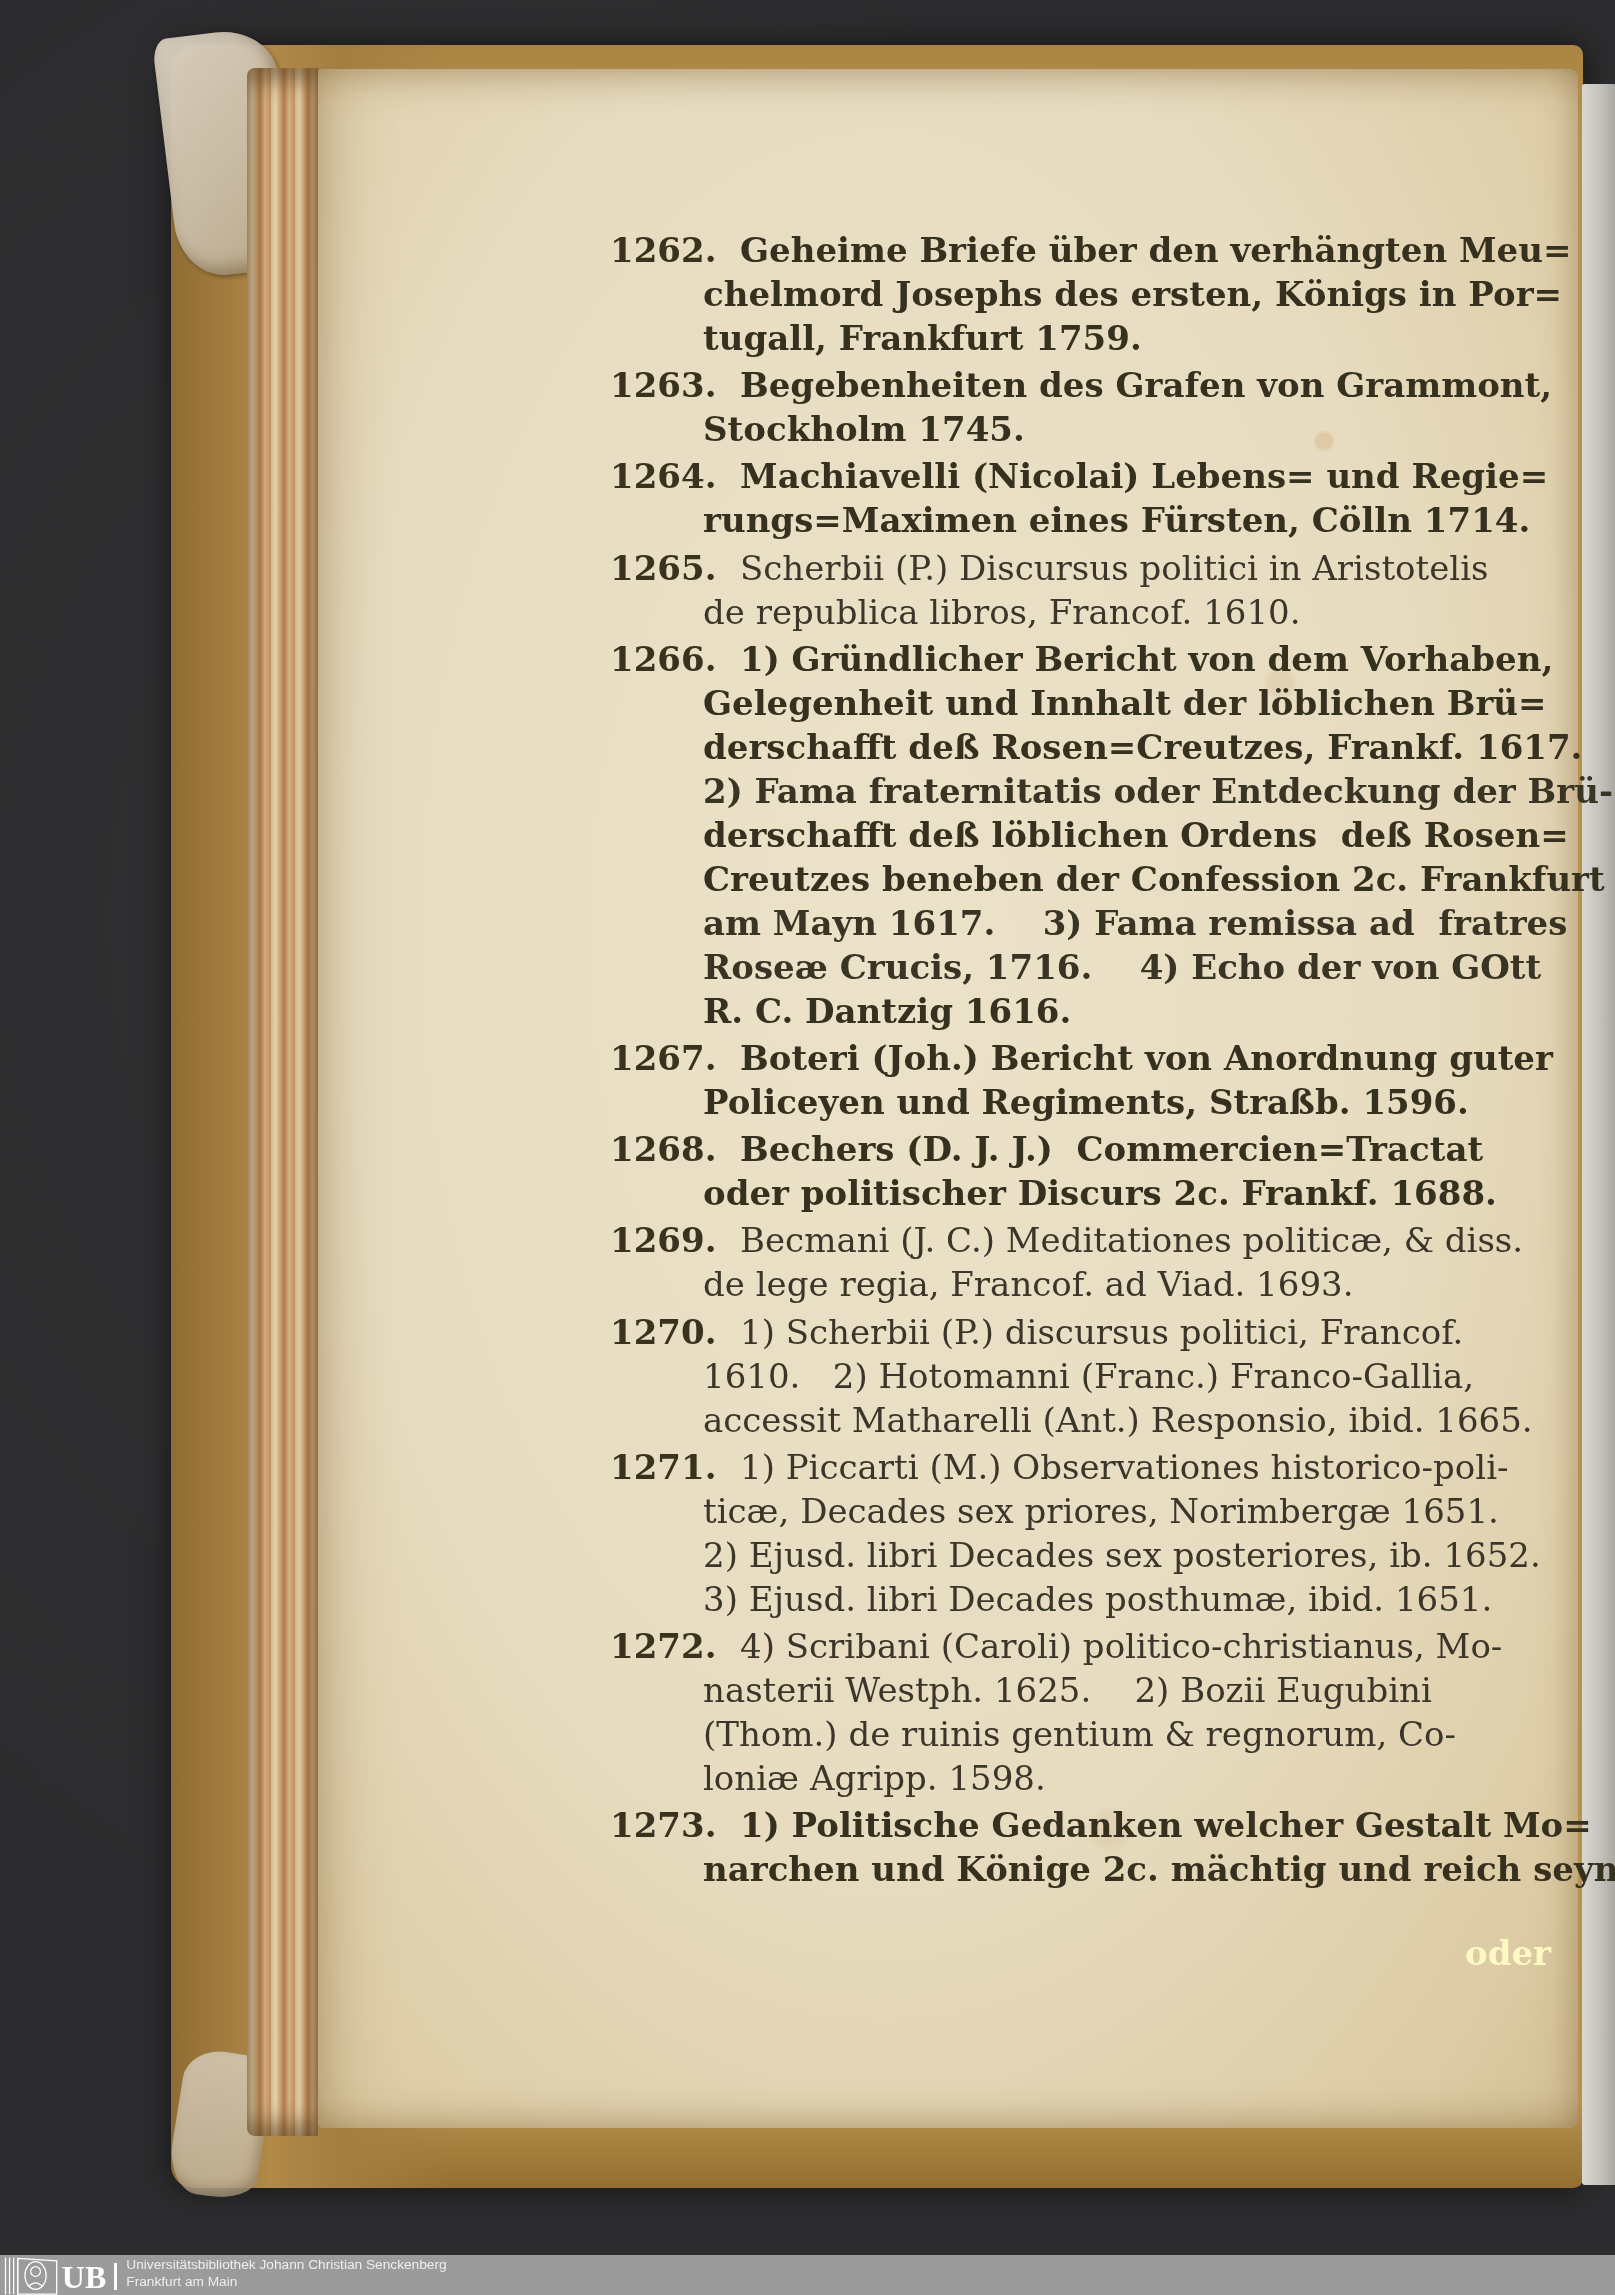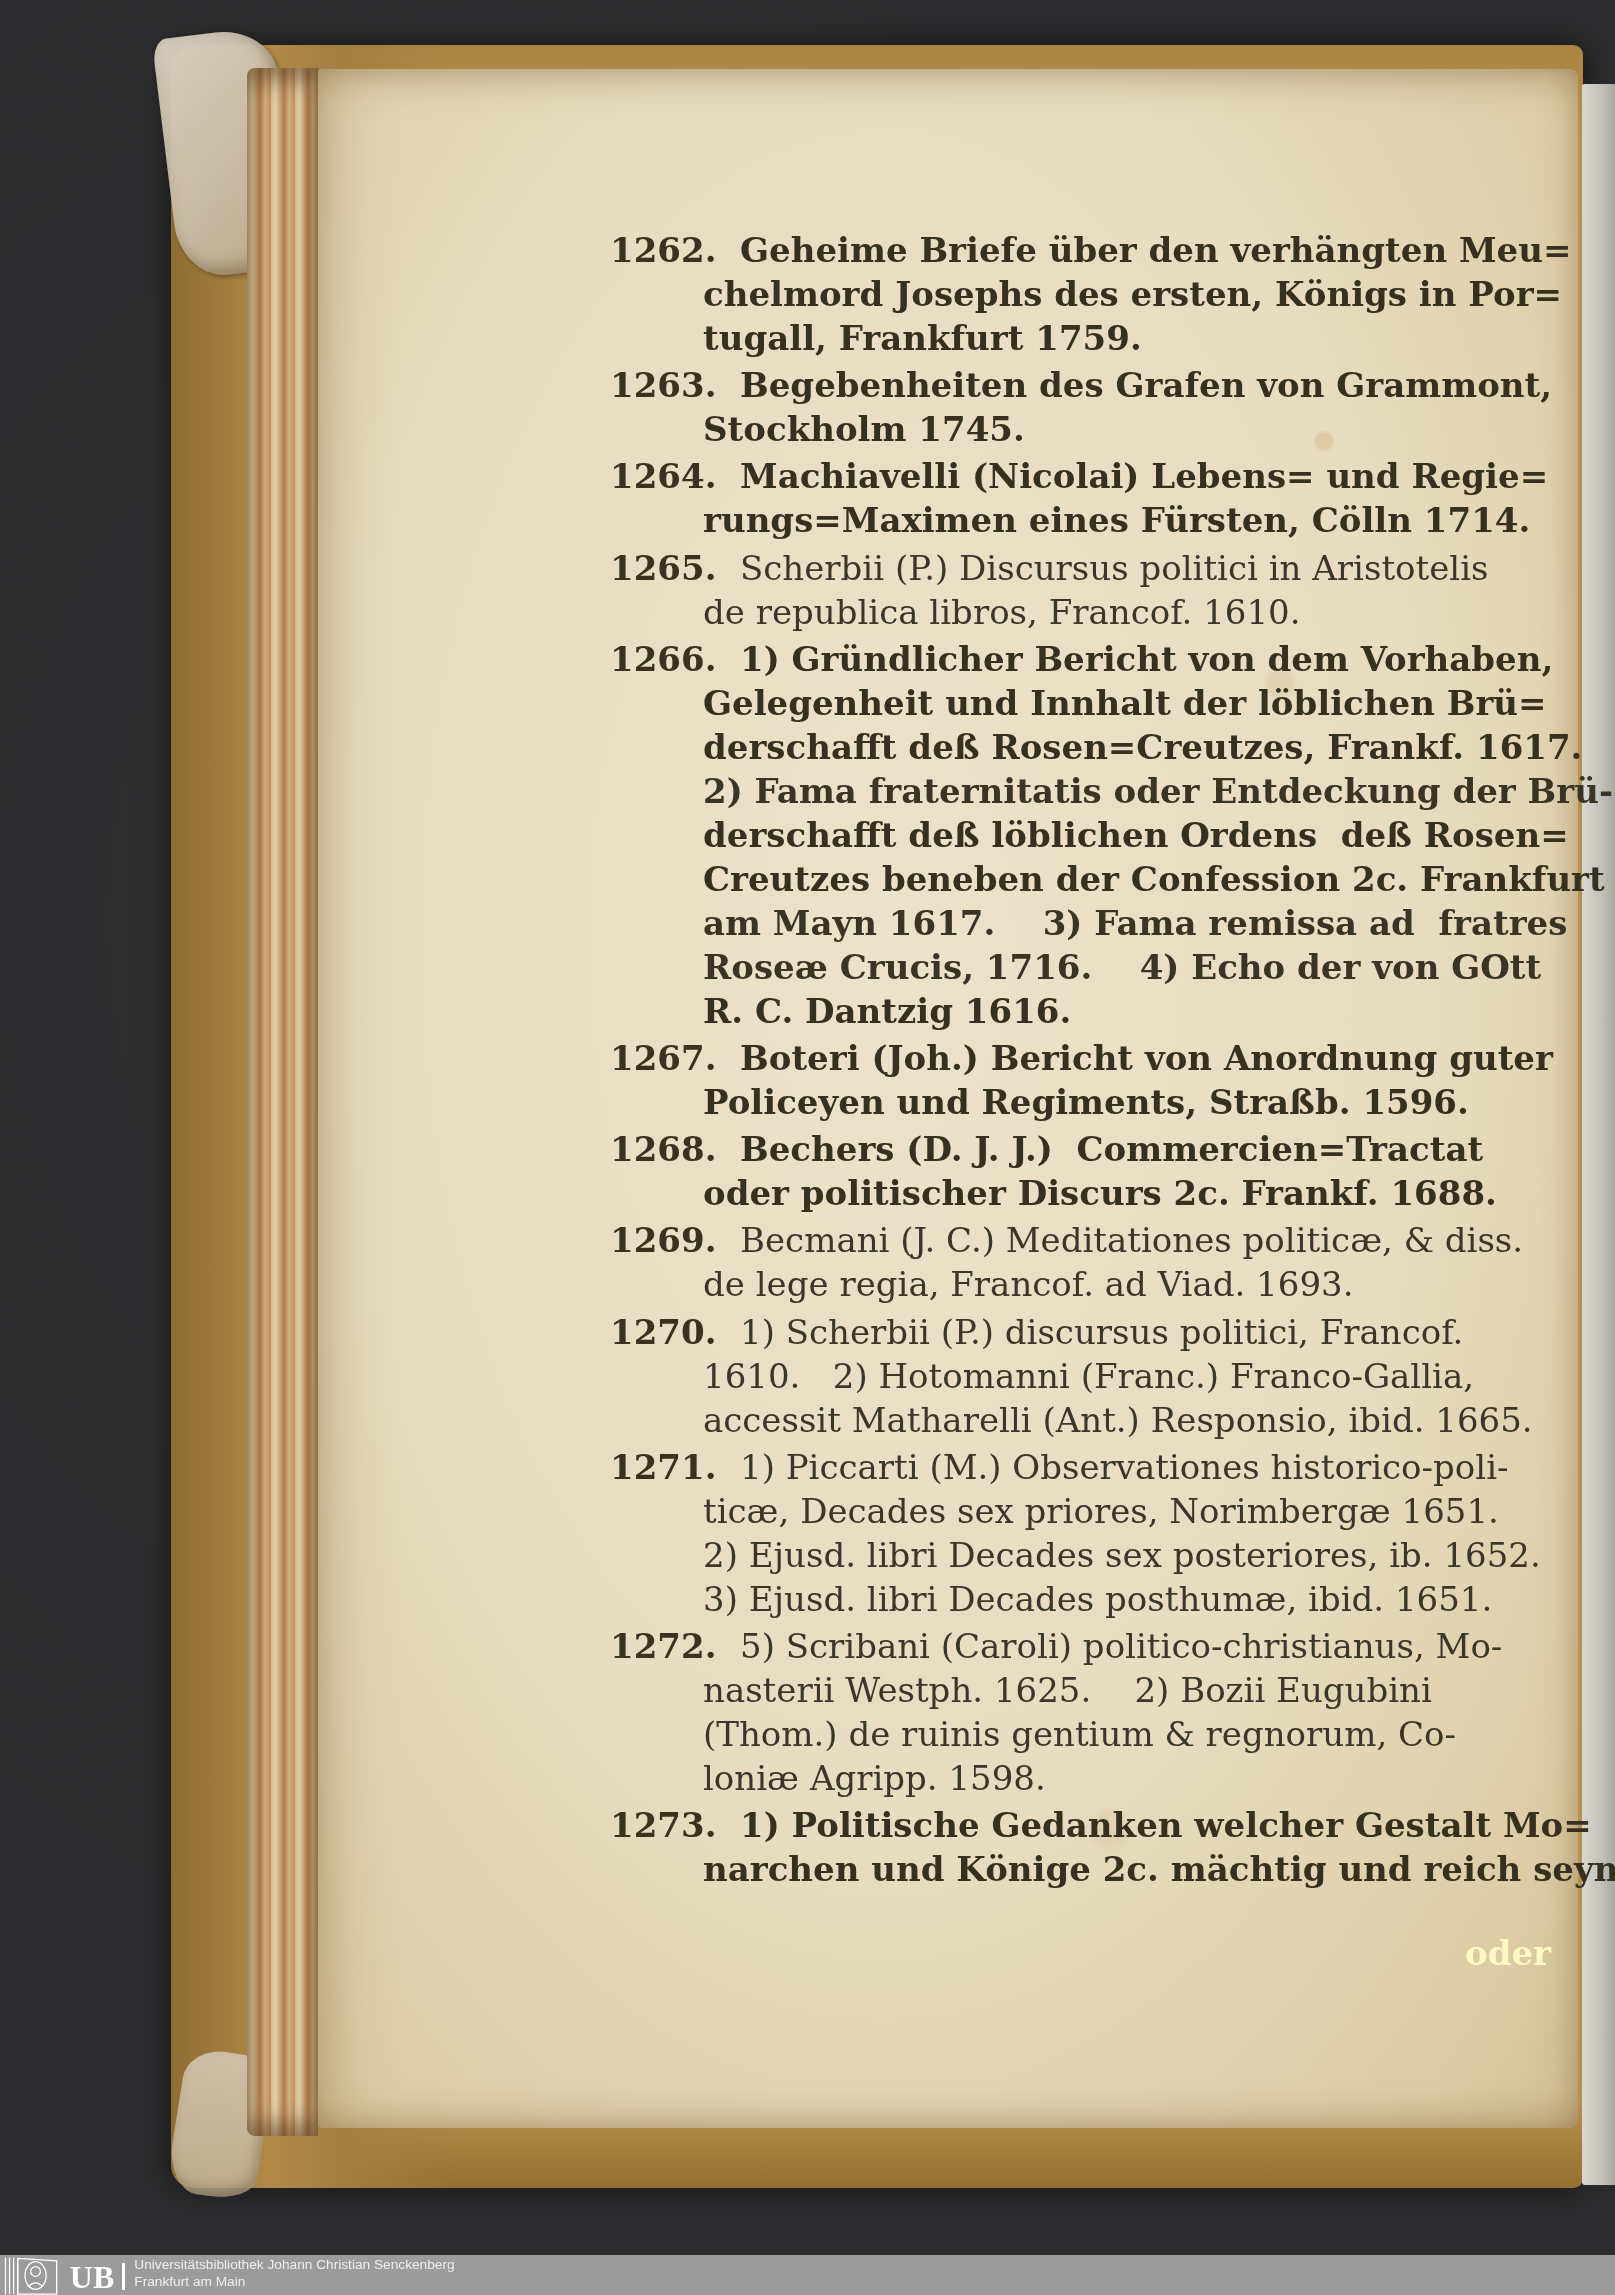--- a/index.html
+++ b/index.html
@@ -59,21 +59,21 @@
   .line.fraktur{font-weight:bold;color:#36301f;}
   .line.mixed{font-weight:600;color:#3a3425;}
   .line.antiqua{font-weight:normal;}
   .catchword-row{position:absolute;left:610px;top:1933px;width:941px;
         text-align:right;font-size:34px;font-weight:bold;color:#fef9c3;}
 
   
   .footer-bar{position:absolute;left:0;bottom:0;width:1616px;height:40px;
         background:#9b9b9b;font-family:"Liberation Sans",sans-serif;
         display:flex;align-items:center;}
-  .footer-logo{display:flex;align-items:flex-end;height:40px;margin-left:3.2px;gap:8px;}
+  .footer-logo{display:flex;align-items:flex-end;height:40px;margin-left:3.2px;}
   .footer-logo svg{display:block;}
   .ub-text{color:#ffffff;font-family:"Liberation Serif",serif;font-weight:bold;
         font-size:32px;line-height:36px;margin-left:1.6px;}
   .logo-divider{width:2.4px;height:27.5px;background:#ffffff;margin:0 9.7px 4.8px 8px;align-self:flex-end;}
   .footer-text{color:#eeeeee;font-size:13.7px;line-height:17px;margin-bottom:3.2px;}
 </style>
 </head>
 <body>
 
 <div id="canvas">
@@ -146,21 +146,21 @@
       </div>
       <div class="entry">
         <span class="num">1271.</span>
         <div class="line antiqua first">1) Piccarti (M.) Observationes historico-poli-</div>
         <div class="line antiqua">ticæ, Decades sex priores, Norimbergæ 1651.</div>
         <div class="line antiqua">2) Ejusd. libri Decades sex posteriores, ib. 1652.</div>
         <div class="line antiqua">3) Ejusd. libri Decades posthumæ, ibid. 1651.</div>
       </div>
       <div class="entry">
         <span class="num">1272.</span>
-        <div class="line antiqua first">5) Scribani (Caroli) politico-christianus, Mo-</div>
+        <div class="line antiqua first">4) Scribani (Caroli) politico-christianus, Mo-</div>
         <div class="line antiqua">nasterii Westph. 1625.    2) Bozii Eugubini</div>
         <div class="line antiqua">(Thom.) de ruinis gentium &amp; regnorum, Co-</div>
         <div class="line antiqua">loniæ Agripp. 1598.</div>
       </div>
       <div class="entry">
         <span class="num">1273.</span>
         <div class="line fraktur first">1) Politische Gedanken welcher Gestalt Mo=</div>
         <div class="line fraktur">narchen und Könige 2c. mächtig und reich seyn</div>
       </div>
     </div>

